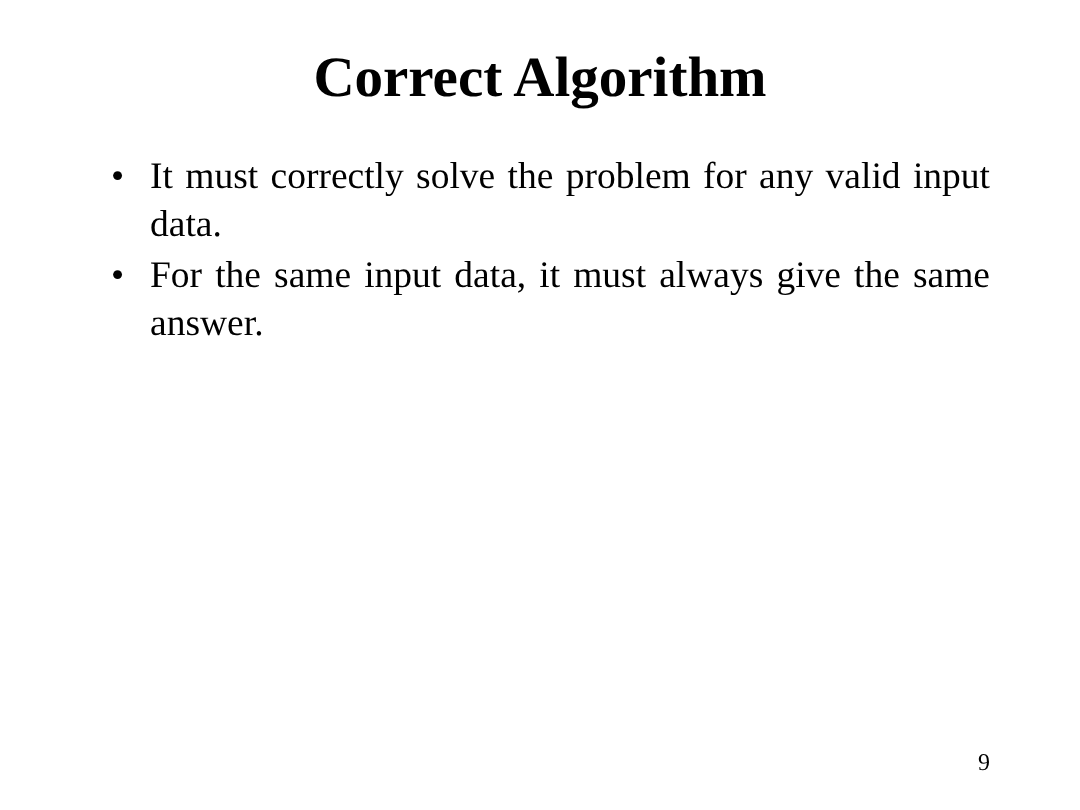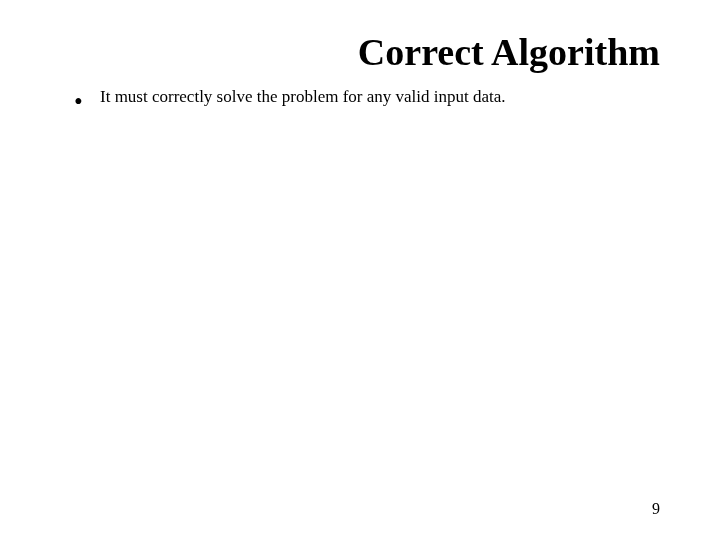--- a/index.html
+++ b/index.html
@@ -12,31 +12,31 @@
       height: 540px;
       background: #ffffff;
       font-family: "Times New Roman", Times, serif;
       color: #000000;
       position: relative;
       padding: 30px 60px 40px 60px;
     }
     .title {
       font-size: 38px;
       font-weight: bold;
-      text-align: right;
-      margin-bottom: 12px;
+      text-align: center;
+      margin-bottom: 28px;
     }
     .bullets {
       list-style: none;
       padding-left: 10px;
     }
     .bullets li {
       position: relative;
       padding-left: 30px;
-      font-size: 17px;
+      font-size: 25px;
       line-height: 1.28;
       text-align: justify;
       margin-bottom: 2px;
     }
     .bullets li::before {
       content: "•";
       position: absolute;
       left: 4px;
       top: 0;
       font-size: 25px;
@@ -48,15 +48,16 @@
       font-size: 16px;
     }
   </style>
 </head>
 <body>
 
 <h1 class="title">Correct Algorithm</h1>
 
 <ul class="bullets">
   <li>It must correctly solve the problem for any valid input data.</li>
+  <li>For the same input data, it must always give the same answer.</li>
 </ul>
 
 <div class="page-number">9</div>
 
 </body></html>

